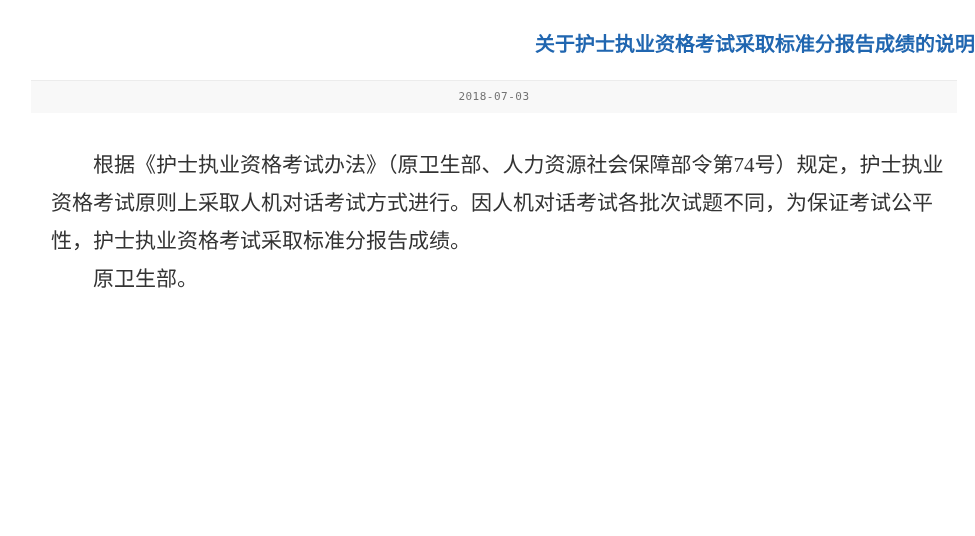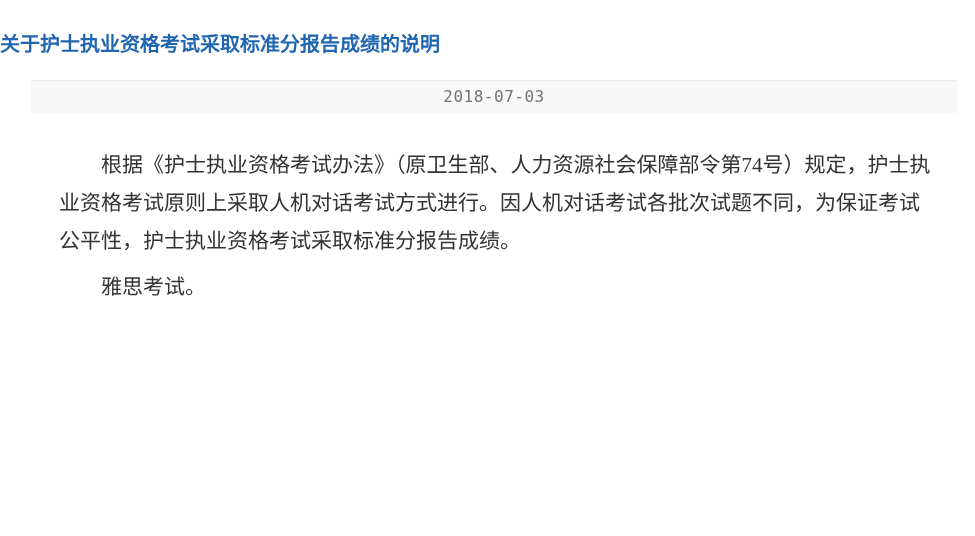--- a/index.html
+++ b/index.html
@@ -20,65 +20,65 @@
     font-family:"Liberation Serif","DejaVu Serif",serif;
   }
   .page{
     width:975px;
     height:536px;
     position:relative;
   }
   .article-title{
     margin:30px 0 0 0;
     padding:0;
-    text-align:left;
+    text-align:right;
     font-size:20px;
     line-height:28px;
     font-weight:bold;
     color:var(--title-color);
     font-family:"Liberation Serif","DejaVu Serif",serif;
   }
   .date-bar{
     margin:22px 18px 0 31px;
     height:33px;
     background:var(--bar-bg);
     border-top:1px solid var(--bar-border);
     text-align:center;
   }
   .publish-date{
     display:inline-block;
     line-height:32px;
-    font-size:16px;
+    font-size:11px;
     letter-spacing:0.5px;
     color:var(--date-color);
     font-family:"DejaVu Sans Mono","Liberation Mono",monospace;
   }
   .article-body{
     margin:33px 18px 0 31px;
     padding:0 10px 0 20px;
     font-size:21px;
     line-height:38px;
     color:var(--body-color);
     text-align:left;
   }
   .article-body p{
-    margin:8px;
+    margin:0;
     padding:0;
     text-indent:2em;
   }
 </style>
 </head>
 <body>
 
 <div class="page">
 
   <h1 class="article-title">关于护士执业资格考试采取标准分报告成绩的说明</h1>
 
   <div class="date-bar">
     <span class="publish-date">2018-07-03</span>
   </div>
 
   <div class="article-body">
     <p>根据《护士执业资格考试办法》（原卫生部、人力资源社会保障部令第74号）规定，护士执业资格考试原则上采取人机对话考试方式进行。因人机对话考试各批次试题不同，为保证考试公平性，护士执业资格考试采取标准分报告成绩。</p>
-    <p>雅思考试。</p>
+    <p>原卫生部。</p>
   </div>
 
 </div>
 
 </body></html>

